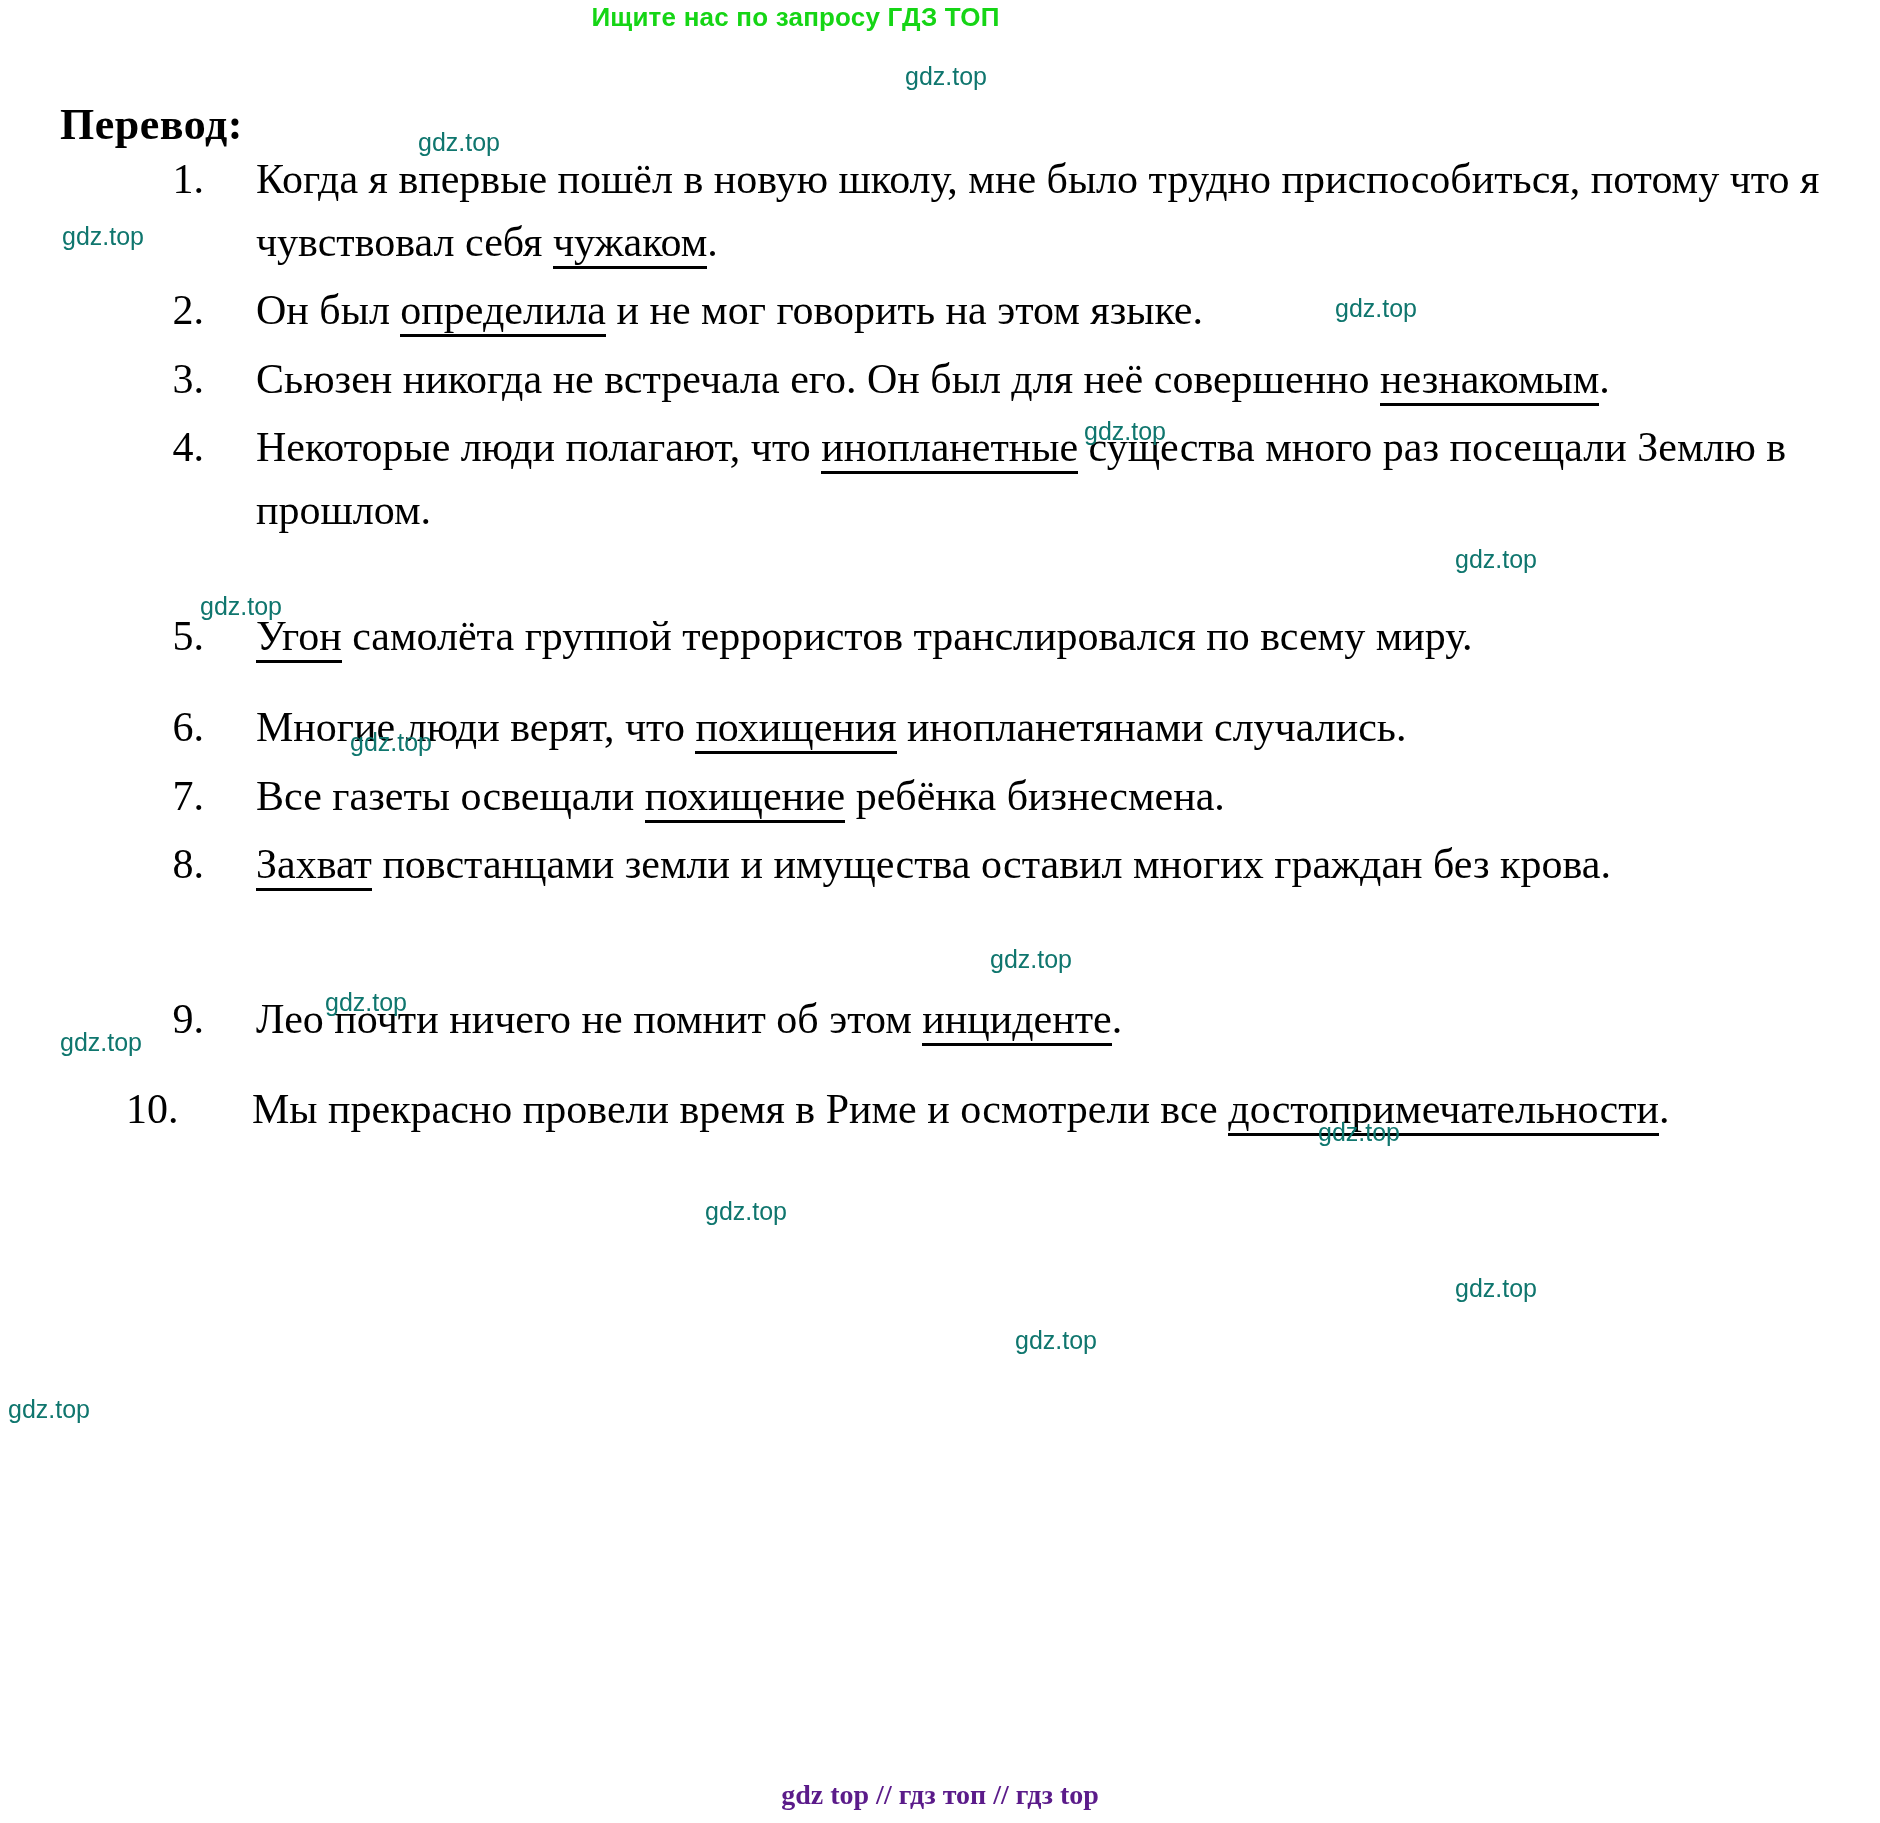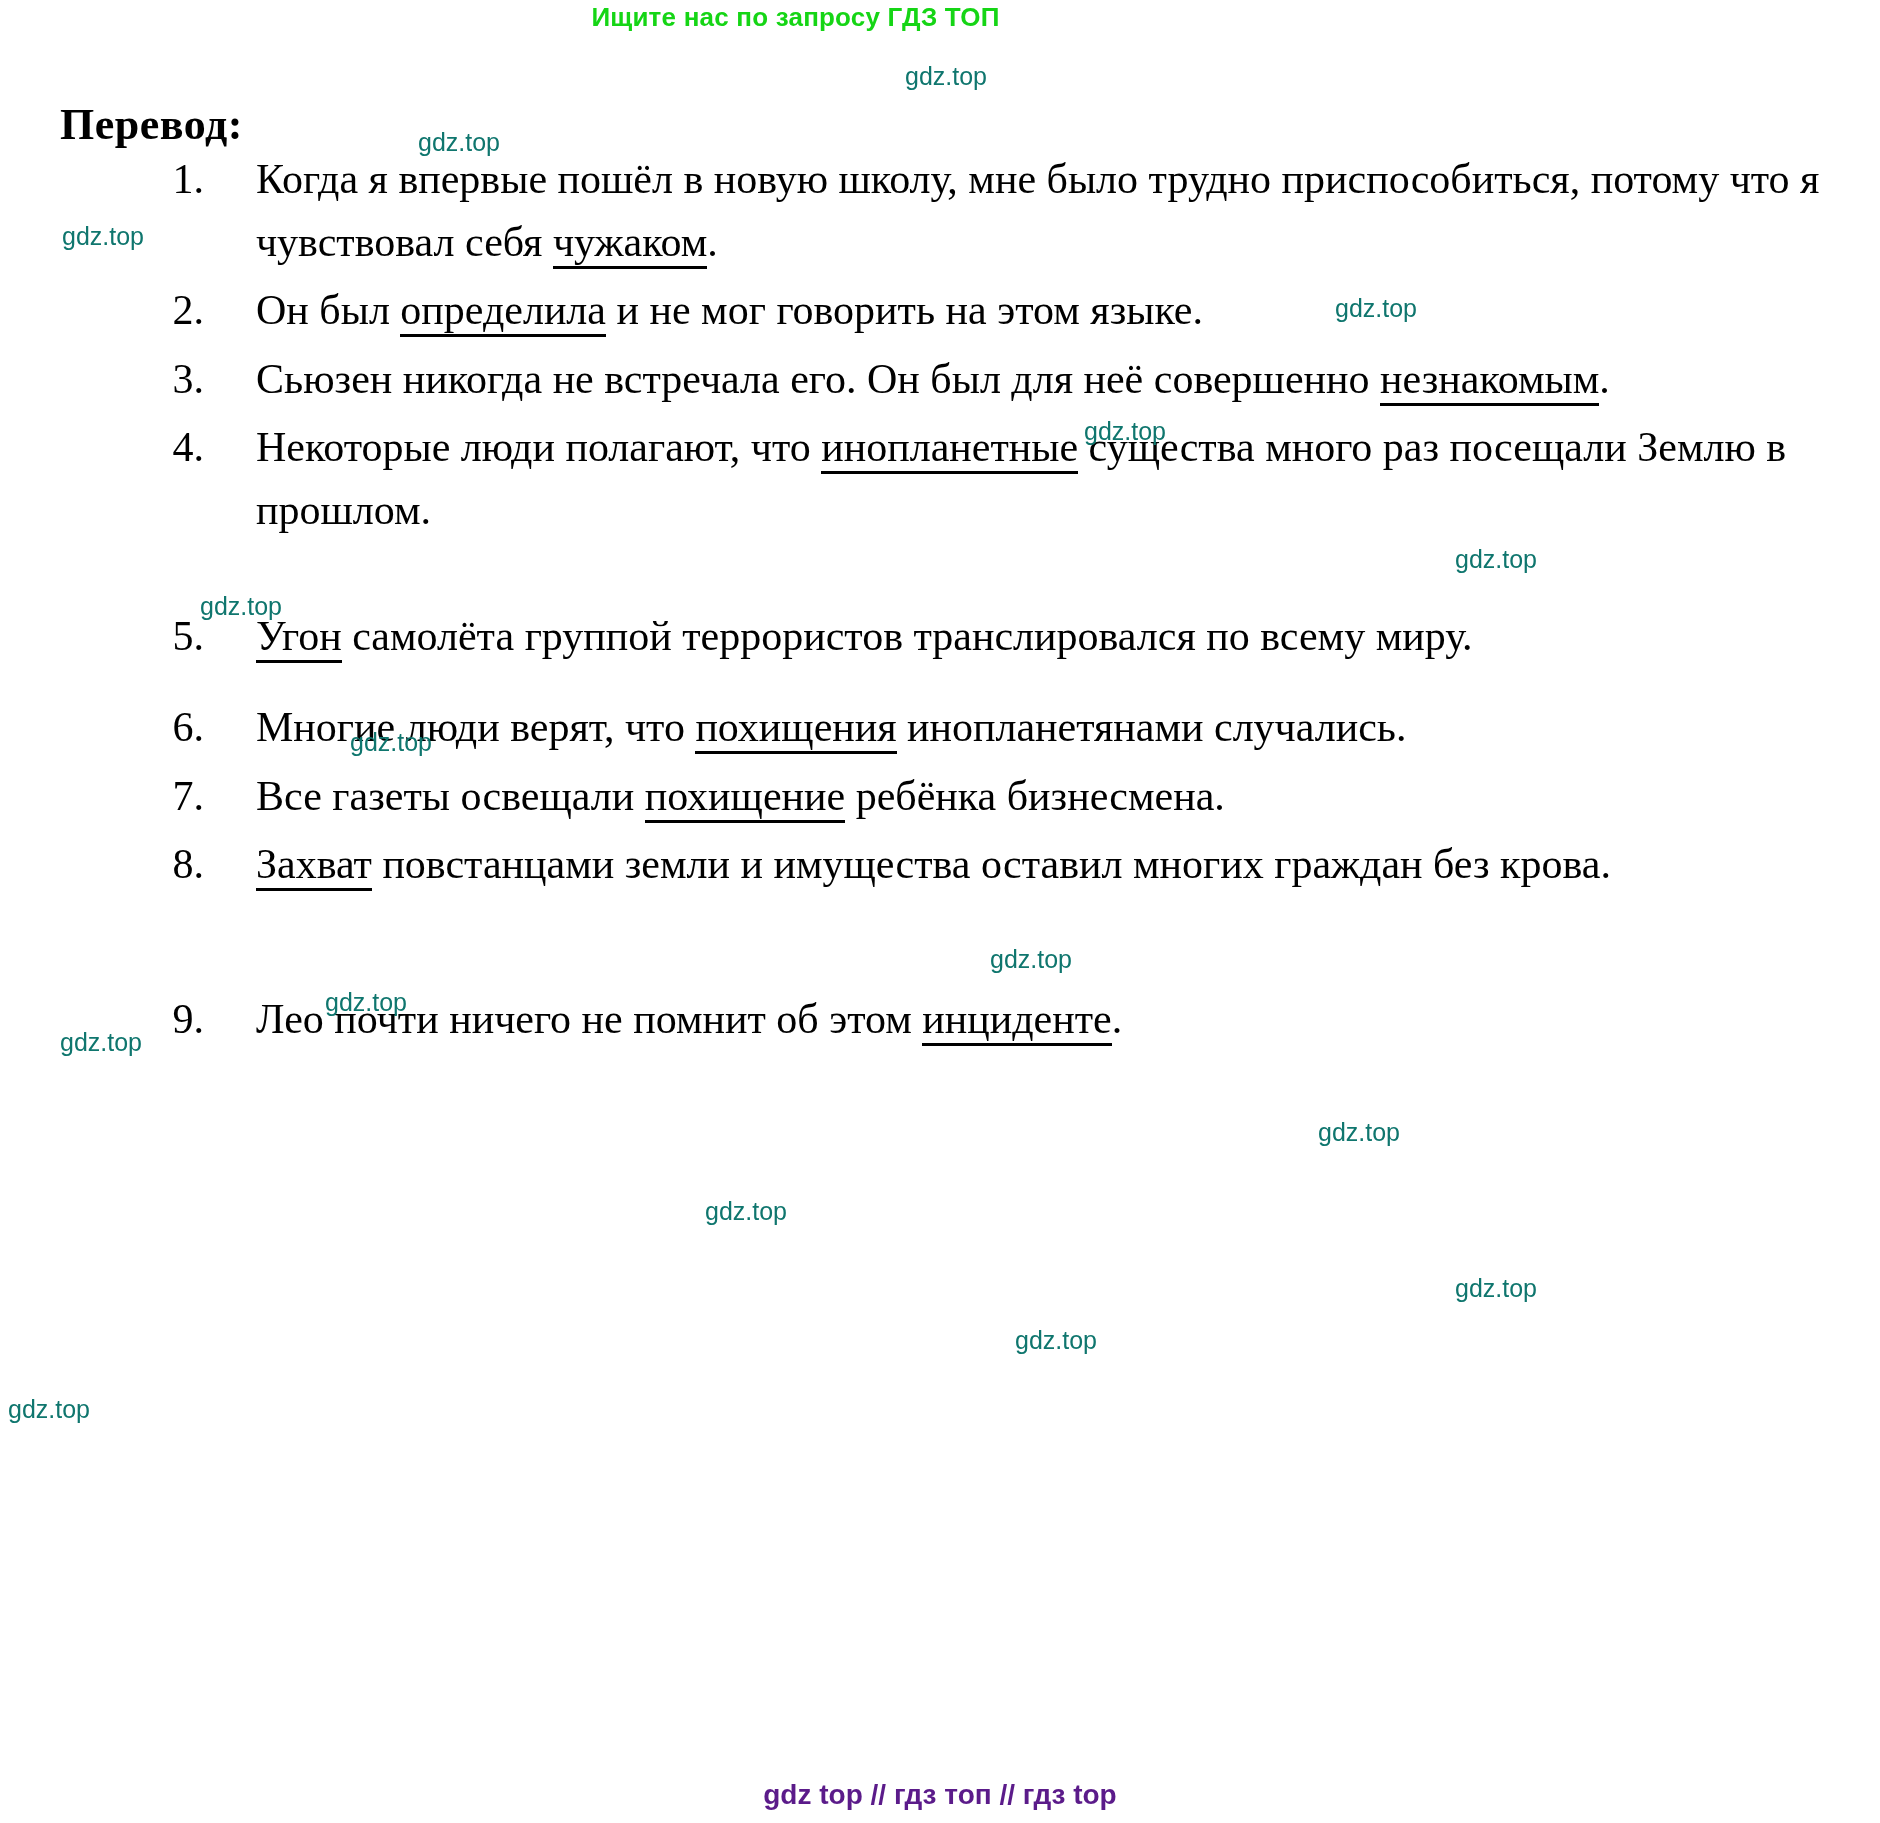--- a/index.html
+++ b/index.html
@@ -101,21 +101,21 @@
     pointer-events: none;
   }
 
   
   .footer {
     position: absolute;
     bottom: 12px;
     left: 0;
     width: 1880px;
     text-align: center;
-    font-family: Liberation Sans, sans-serif;
+    font-family: Liberation Serif, serif;
     font-size: 28px;
     font-weight: 700;
     color: #5b1b8a;
     white-space: nowrap;
   }
 </style>
 </head>
 <body>
 
 <div class="promo">Ищите нас по запросу ГДЗ ТОП</div>
@@ -156,20 +156,24 @@
     <li>
       <span class="num">8.</span>
       <span class="sent"><u>Захват</u><span> повстанцами земли и имущества оставил многих граждан без крова.</span></span>
     </li>
     <li class="gap-lg" style="padding: 0px; margin: 0px;"></li>
     <li>
       <span class="num">9.</span>
       <span class="sent"><span>Лео почти ничего не помнит об этом </span><u>инциденте</u><span>.</span></span>
     </li>
     <li class="gap-sm" style="padding: 0px; margin: 0px;"></li>
+    <li class="wide-num">
+      <span class="num">10.</span>
+      <span class="sent"><span>Мы прекрасно провели время в Риме и осмотрели все </span><u>достопримечательности</u><span>.</span></span>
+    </li>
     <li class="gap-sm" style="padding: 0px; margin: 0px;"></li>
     <li class="gap-sm" style="padding: 0px; margin: 0px;"></li>
   </ol>
 
 <div id="watermark-layer">
     <div class="wm" style="left: 905px; top: 62px; font-size: 25px;">gdz.top</div>
     <div class="wm" style="left: 418px; top: 128px; font-size: 25px;">gdz.top</div>
     <div class="wm" style="left: 62px; top: 222px; font-size: 25px;">gdz.top</div>
     <div class="wm" style="left: 1335px; top: 294px; font-size: 25px;">gdz.top</div>
     <div class="wm" style="left: 1084px; top: 417px; font-size: 25px;">gdz.top</div>

